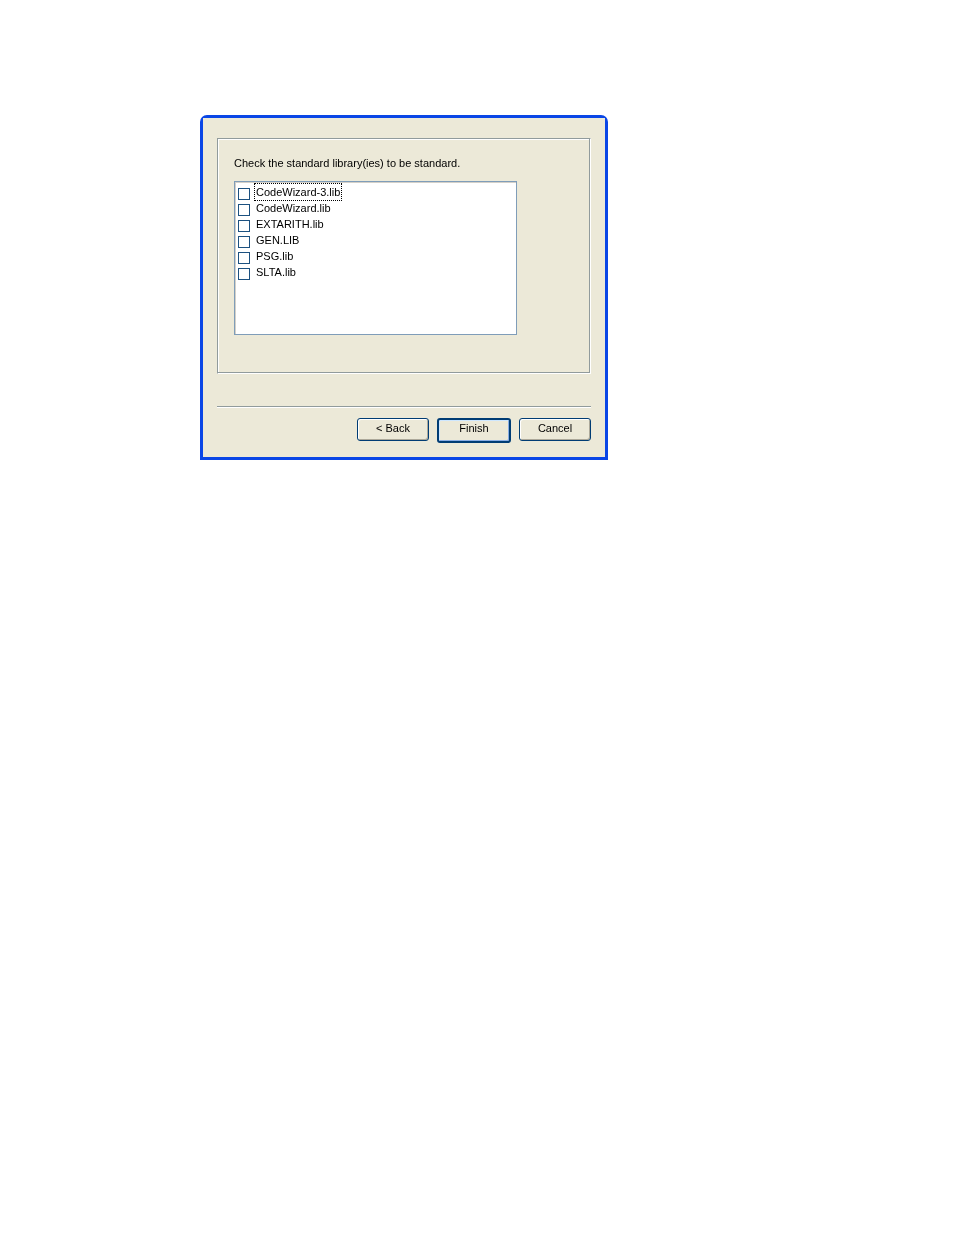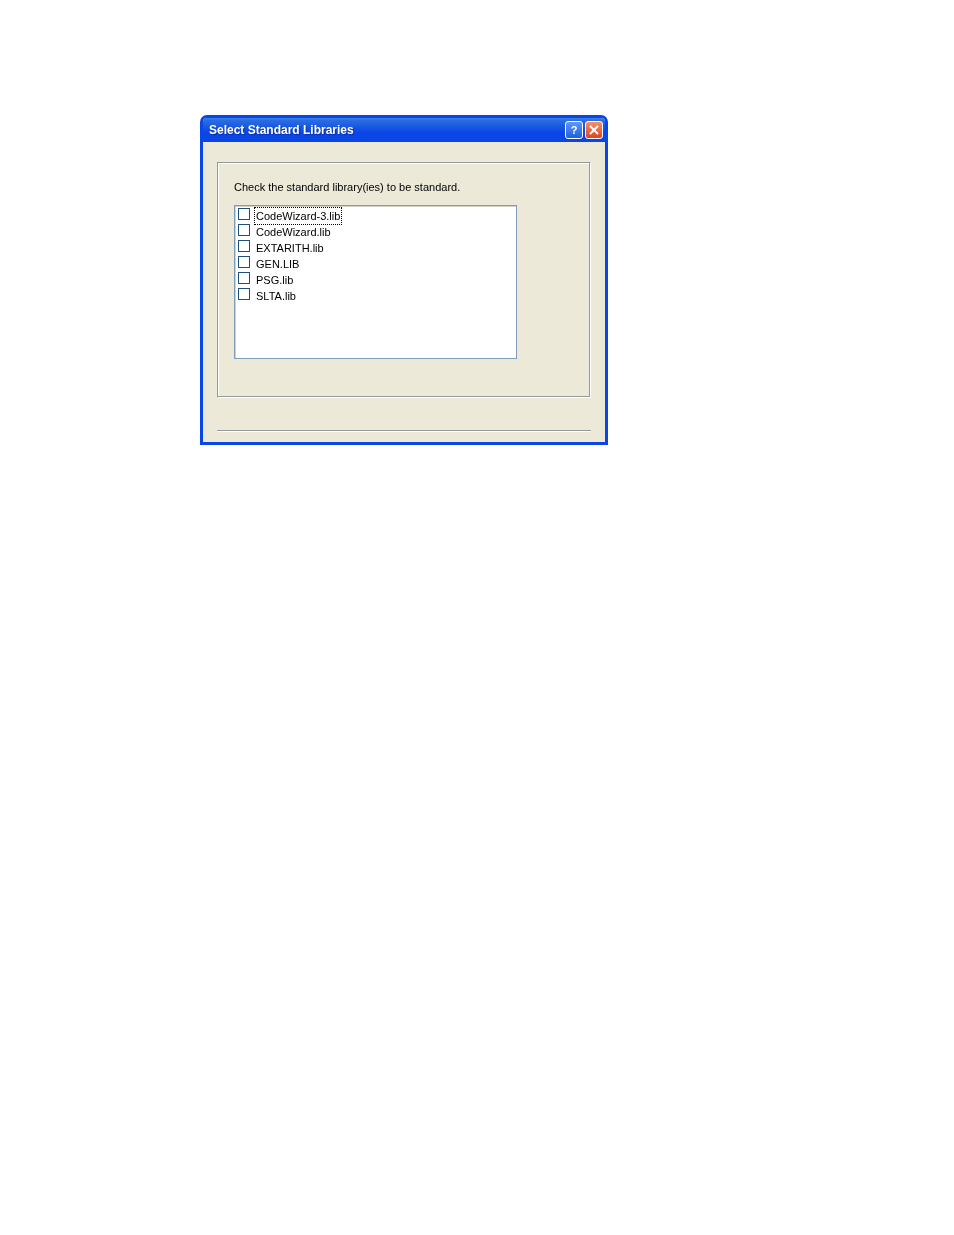--- a/index.html
+++ b/index.html
@@ -84,21 +84,21 @@
     height: 154px;
     background: #ffffff;
     border: 1px solid #7f9db9;
     box-shadow: inset 1px 1px 0 #d4d0c8;
     padding: 2px 3px;
     box-sizing: border-box;
     overflow: hidden;
   }
   .list-item {
     display: flex;
-    align-items: flex-start;
+    align-items: flex-end;
     gap: 4px;
     height: 16px;
     line-height: 16px;
   }
   .checkbox {
     width: 12px;
     height: 12px;
     border: 1px solid #1c5180;
     background: #ffffff;
     box-sizing: border-box;
@@ -147,34 +147,20 @@
     border: 2px solid #003c74;
     box-shadow: inset 1px 1px 0 #cee7ff, inset -1px -1px 0 #89ade4;
     line-height: 17px;
   }
 </style>
 </head>
 <body>
 
 <div class="dialog">
 
-  <div class="titlebar">
-    <div class="titlebar-title">Select Standard Libraries</div>
-    <div class="titlebar-buttons">
-      <div class="titlebar-btn help-btn">
-        <span>?</span>
-      </div>
-      <div class="titlebar-btn close-btn">
-        <svg width="10" height="10" viewBox="0 0 10 10">
-          <line x1="1" y1="1" x2="9" y2="9" stroke="#fff" stroke-width="2"></line>
-          <line x1="9" y1="1" x2="1" y2="9" stroke="#fff" stroke-width="2"></line>
-        </svg>
-      </div>
-    </div>
-  </div>
 
   <div class="dialog-body">
 
     <div class="group-box">
       <p class="instruction">Check the standard library(ies) to be standard.</p>
 
       <div class="listbox">
         <div class="list-item">
           <span class="checkbox"></span>
           <span class="list-label focused">CodeWizard-3.lib</span>
@@ -200,14 +186,19 @@
           <span class="list-label">SLTA.lib</span>
         </div>
       </div>
     </div>
 
     <div class="separator-area">
       <hr class="hr">
     </div>
   </div>
 
+  <div class="button-row">
+    <div class="btn">&lt; Back</div>
+    <div class="btn default">Finish</div>
+    <div class="btn">Cancel</div>
+  </div>
 
 </div>
 
 </body></html>

